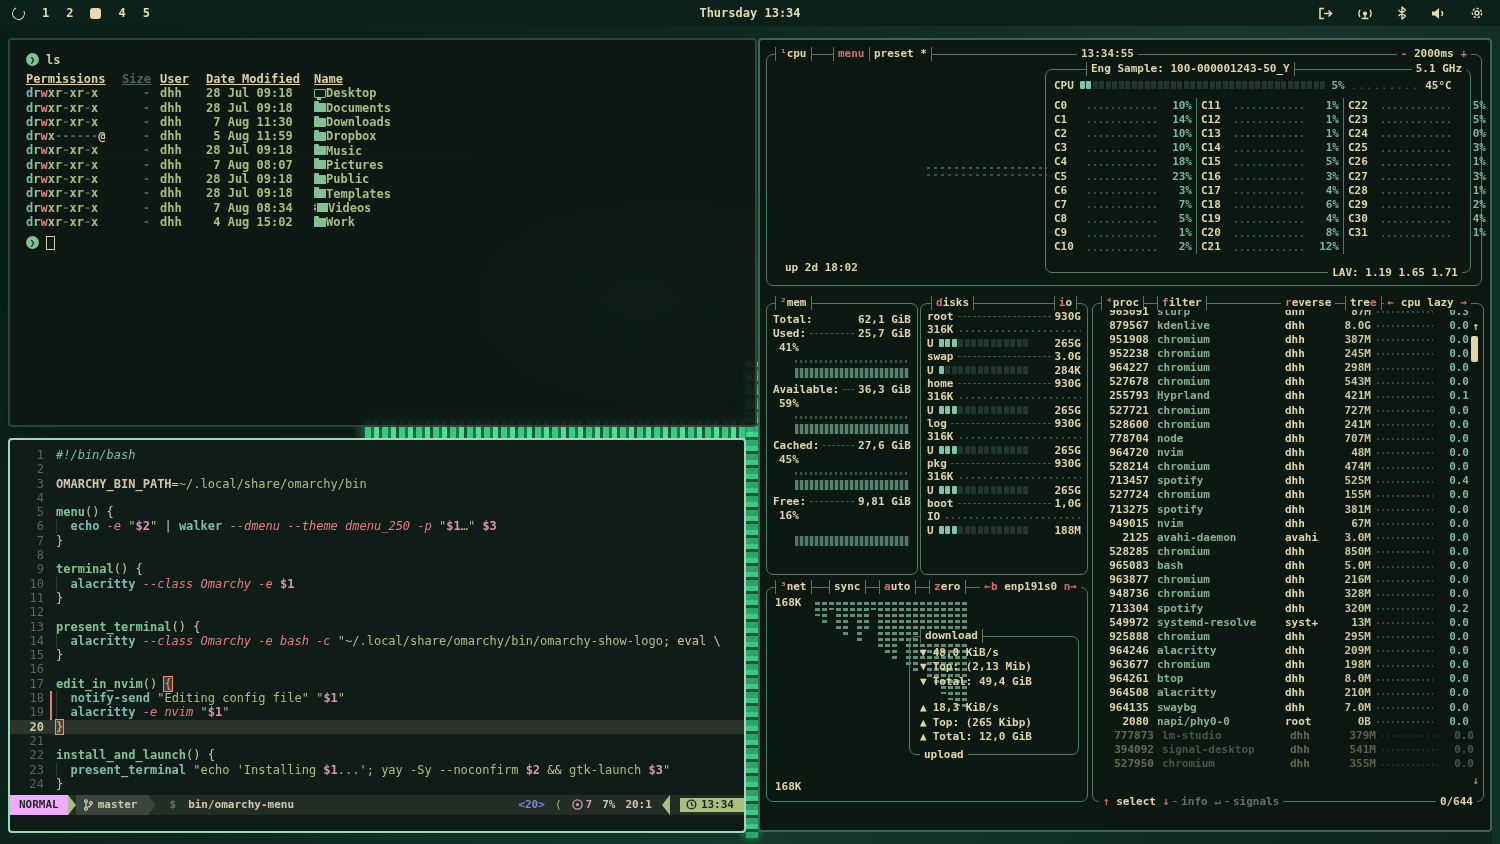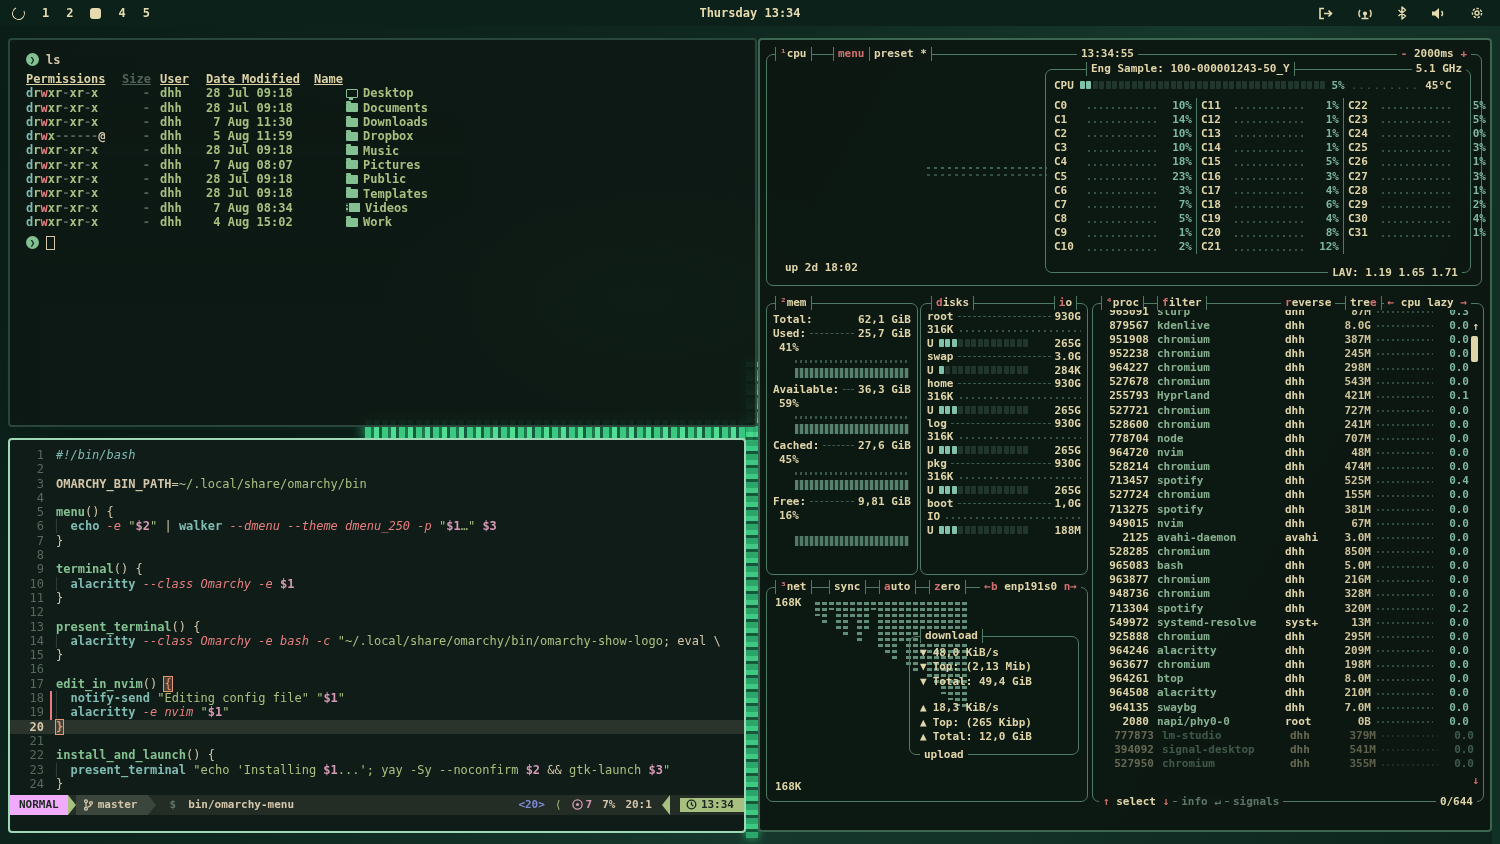--- a/index.html
+++ b/index.html
@@ -38,21 +38,21 @@
   .prompt-line{display:flex;align-items:center;gap:7px;height:15px;margin-bottom:5px;}
   .prompt-ic{width:13px;height:13px;border-radius:50%;background:#83c092;color:#10201a;font-size:9px;
     display:flex;align-items:center;justify-content:center;font-weight:bold;}
   .cmd{color:#d3c6aa;}
   .ls-grid{display:grid;grid-template-columns:86px 28px 36px 98px auto;column-gap:10px;row-gap:0;}
   .ls-grid>div{height:14.3px;white-space:pre;}
   .lsh{color:#ddd2a5;text-decoration:underline;}
   .c-d{color:#7fbbb3;} .c-r{color:#a7c080;} .c-w{color:#e67e80;} .c-x{color:#a7c080;}
   .c-dash{color:#4e6456;} .c-at{color:#d3c6aa;}
   .ls-size{color:#4e6456;text-align:right;} .ls-user{color:#a7c080;} .ls-date{color:#a7c080;}
-  .ls-name{color:#a7c080;display:flex;align-items:center;gap:5px;margin-left:32px;}
+  .ls-name{color:#a7c080;display:flex;align-items:center;}
   .fico{width:12px;height:9px;background:#83c092;border-radius:1px;position:relative;flex:none;}
   .fico::before{content:"";position:absolute;left:0;top:-2px;width:5px;height:2px;background:#83c092;border-radius:1px 1px 0 0;}
   .mico{width:12px;height:9px;border:1.5px solid #83c092;border-radius:1px;position:relative;flex:none;box-sizing:border-box;}
   .mico::after{content:"";position:absolute;left:2px;bottom:-3px;width:4px;height:2px;background:#83c092;}
   .vico{width:12px;height:9px;background:#83c092;flex:none;
     background-image:linear-gradient(90deg,#10201a 0 1.5px,transparent 1.5px 100%);background-size:100% 100%;
     border-left:2.5px dotted #2c4a3c;}
   .cursor-hollow{display:inline-block;width:7px;height:12px;border:1px solid #d3c6aa;vertical-align:-2px;}
   
   #nvim{left:8px;top:438px;width:738px;height:395px;border:2px solid #9ed8b5;background:#101c17;

